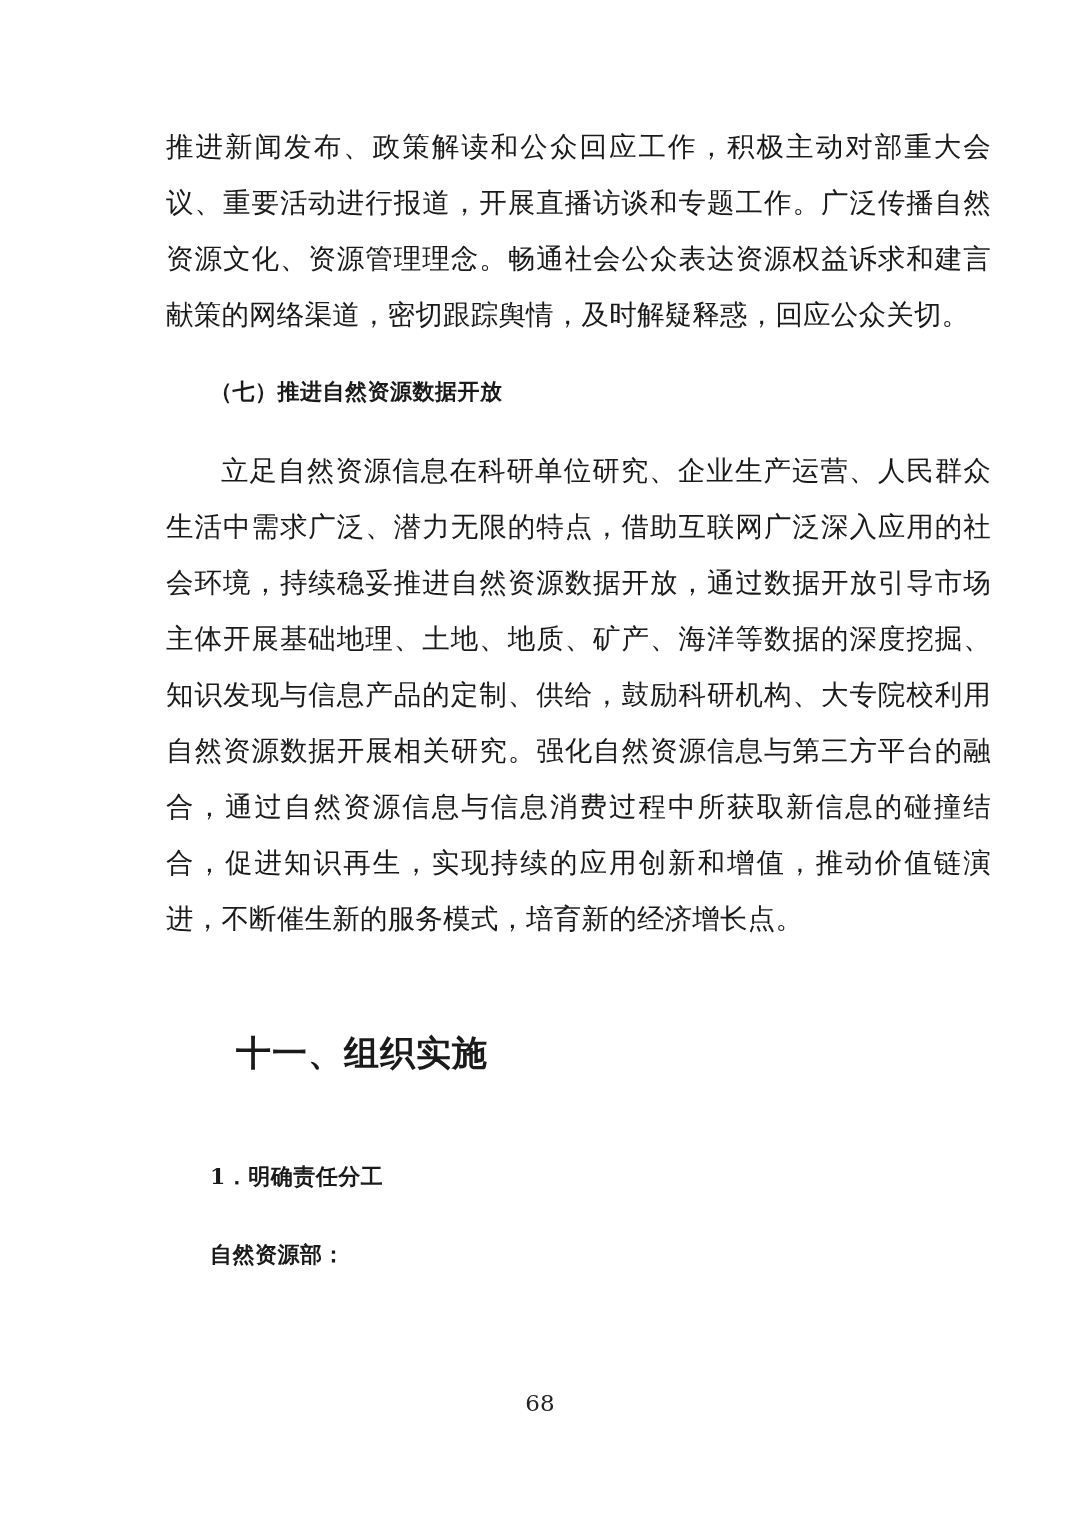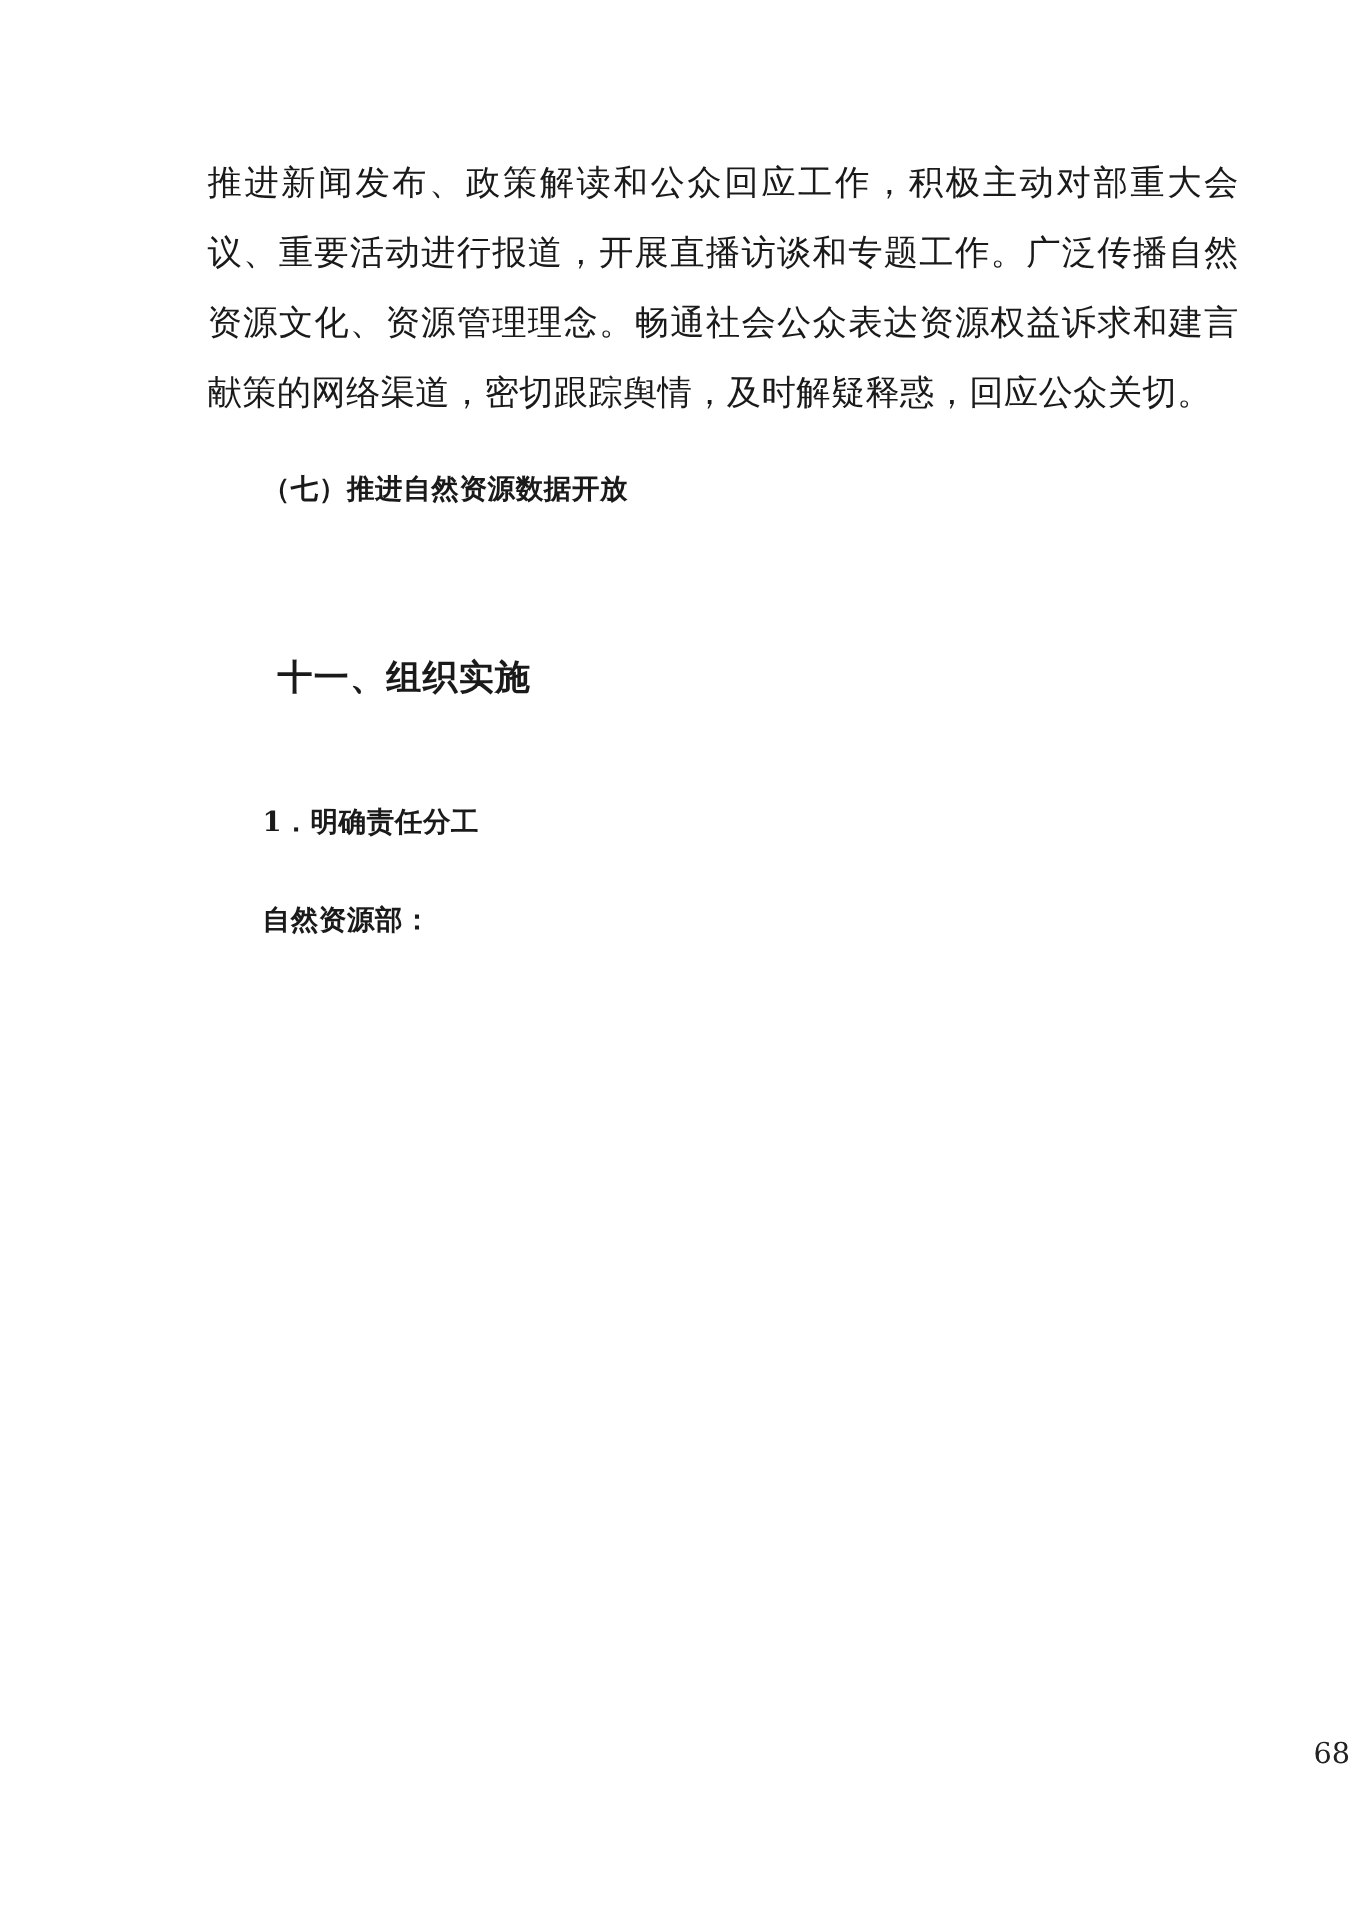--- a/index.html
+++ b/index.html
@@ -39,56 +39,57 @@
     line-height: 56px;
     font-weight: bold;
     text-indent: 2em;
     letter-spacing: 0.5px;
   }
   .heading-sans {
     font-family: "DejaVu Sans", "Liberation Sans", sans-serif;
     font-weight: bold;
   }
   .section-title {
-    font-size: 28px;
+    font-size: 35px;
     line-height: 56px;
     font-weight: bold;
     text-indent: 2em;
     font-family: "DejaVu Sans", "Liberation Sans", sans-serif;
     letter-spacing: 1px;
   }
   .gap-large {
     height: 44px;
   }
   .gap-small {
     height: 10px;
   }
   .para {
     margin: 0;
   }
   .page-number {
     position: absolute;
     left: 0;
     right: 0;
     top: 1390px;
-    text-align: right;
+    text-align: center;
     font-size: 23px;
     font-family: "DejaVu Serif", "Liberation Serif", serif;
     color: #222;
   }
 </style>
 </head>
 <body>
 
 <div class="page">
 
   <p class="body-text para">推进新闻发布、政策解读和公众回应工作，积极主动对部重大会议、重要活动进行报道，开展直播访谈和专题工作。广泛传播自然资源文化、资源管理理念。畅通社会公众表达资源权益诉求和建言献策的网络渠道，密切跟踪舆情，及时解疑释惑，回应公众关切。</p>
 
   <p class="heading heading-sans">（七）推进自然资源数据开放</p>
 
+  <p class="body-text para indent2">立足自然资源信息在科研单位研究、企业生产运营、人民群众生活中需求广泛、潜力无限的特点，借助互联网广泛深入应用的社会环境，持续稳妥推进自然资源数据开放，通过数据开放引导市场主体开展基础地理、土地、地质、矿产、海洋等数据的深度挖掘、知识发现与信息产品的定制、供给，鼓励科研机构、大专院校利用自然资源数据开展相关研究。强化自然资源信息与第三方平台的融合，通过自然资源信息与信息消费过程中所获取新信息的碰撞结合，促进知识再生，实现持续的应用创新和增值，推动价值链演进，不断催生新的服务模式，培育新的经济增长点。</p>
 
   <div class="gap-large"></div>
 
   <p class="section-title">十一、组织实施</p>
 
   <div class="gap-small"></div>
 
 
   <p class="heading">1．明确责任分工</p>
 

